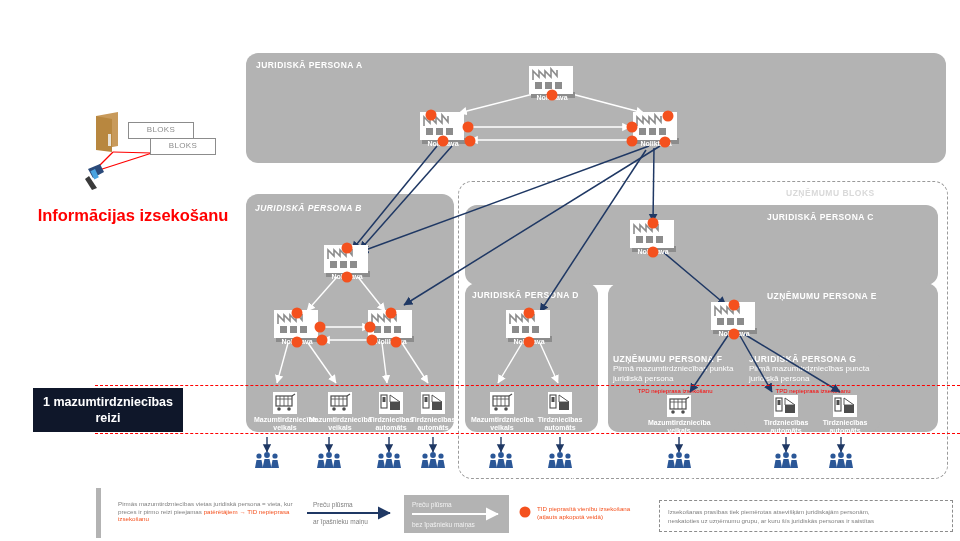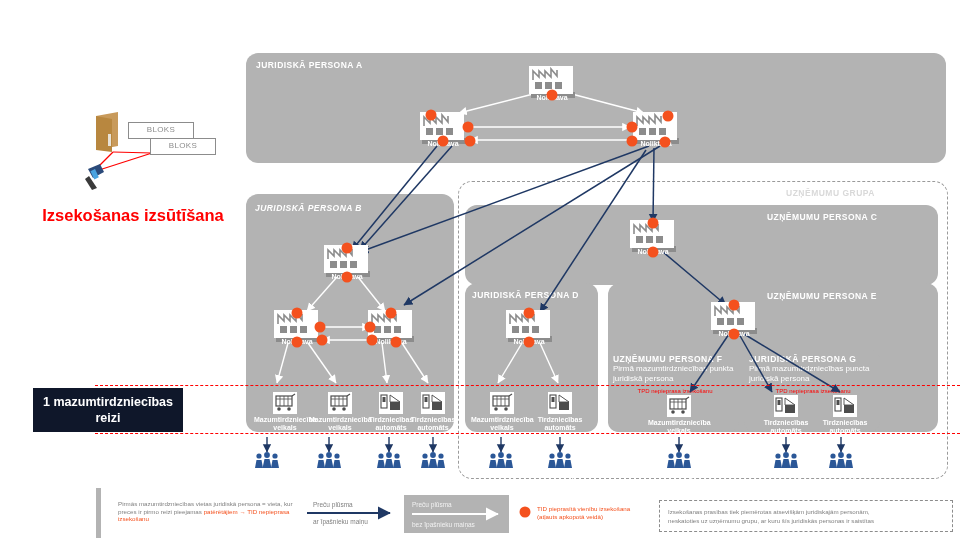--- a/index.html
+++ b/index.html
@@ -64,24 +64,24 @@
 
 <div class="stage">
 
   <div class="panel" style="left:246px;top:53px;width:700px;height:110px;"></div>
   <div class="panel-title" style="left:256px;top:60px;">JURIDISKĀ PERSONA A</div>
 
   <div class="panel" style="left:246px;top:194px;width:208px;height:238px;"></div>
   <div class="panel-title" style="left:255px;top:203px;font-style:italic;">JURIDISKĀ PERSONA B</div>
 
   <div class="group-dash" style="left:458px;top:181px;width:488px;height:296px;"></div>
-  <div class="group-label" style="left:786px;top:188px;">UZŅĒMUMU GRUPA</div>
+  <div class="group-label" style="left:786px;top:188px;">UZŅĒMUMU BLOKS</div>
 
   <div class="panel" style="left:465px;top:205px;width:473px;height:80px;"></div>
-  <div class="panel-title" style="left:767px;top:212px;">UZŅĒMUMU PERSONA C</div>
+  <div class="panel-title" style="left:767px;top:212px;">JURIDISKĀ PERSONA C</div>
 
   <div class="panel" style="left:465px;top:283px;width:133px;height:149px;"></div>
   <div class="panel-title" style="left:472px;top:290px;">JURIDISKĀ PERSONA D</div>
 
   <div class="panel" style="left:608px;top:283px;width:330px;height:149px;"></div>
   <div class="panel-title" style="left:767px;top:291px;">UZŅĒMUMU PERSONA E</div>
 
   <div class="panel sq" style="left:608px;top:350px;width:131px;height:82px;"></div>
   <div class="panel-title" style="left:613px;top:354px;">UZŅĒMUMU PERSONA F</div>
   <div class="panel-sub" style="left:613px;top:364px;width:124px;">Pirmā mazumtirdzniecības punkta juridiskā persona</div>
@@ -168,21 +168,21 @@
     <g>
       <path d="M88,169 L100,164 L104,172 L93,178 z" fill="#2b4a7a"></path>
       <rect x="92" y="170" width="5" height="9" fill="#4aa3e0" transform="rotate(-25 94 174)"></rect>
       <path d="M89,176 L97,188 L92,190 L85,179 z" fill="#3a3a3a"></path>
     </g>
   </svg>
 
   <div class="bloks" style="left:128px;top:122px;width:64px;height:15px;">BLOKS</div>
   <div class="bloks" style="left:150px;top:138px;width:64px;height:15px;">BLOKS</div>
 
-  <div class="scan-title" style="left:8px;top:205px;">Izsekošanas izsūtīšana</div>
+  <div class="scan-title" style="left:8px;top:205px;">Informācijas izsekošanu</div>
 
   <div class="retail-band" style="left:95px;top:385px;width:865px;height:47px;"></div>
   <div class="redbox" style="left:33px;top:388px;width:150px;height:44px;flex-direction:column;">
     <span>1 mazumtirdzniecības</span>
     <span>reizi</span>
   </div>
 
   <div id="nodes">
       <div class="node" style="left: 552px; top: 84px;">
         <span class="ico"><svg width="48" height="36" viewBox="0 0 48 36">

